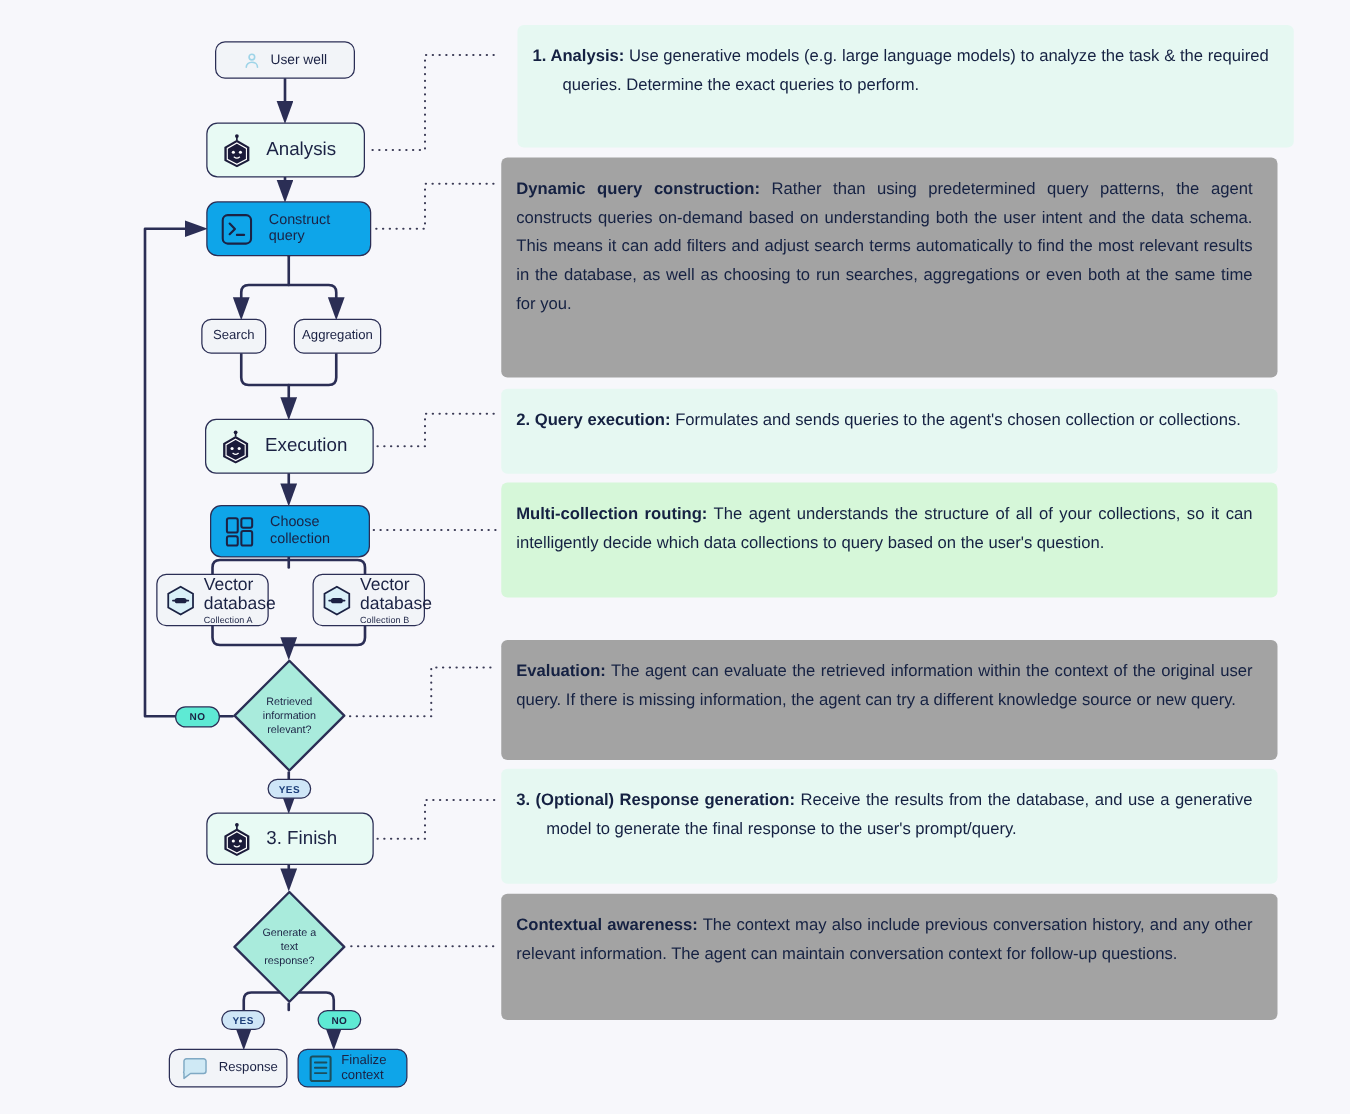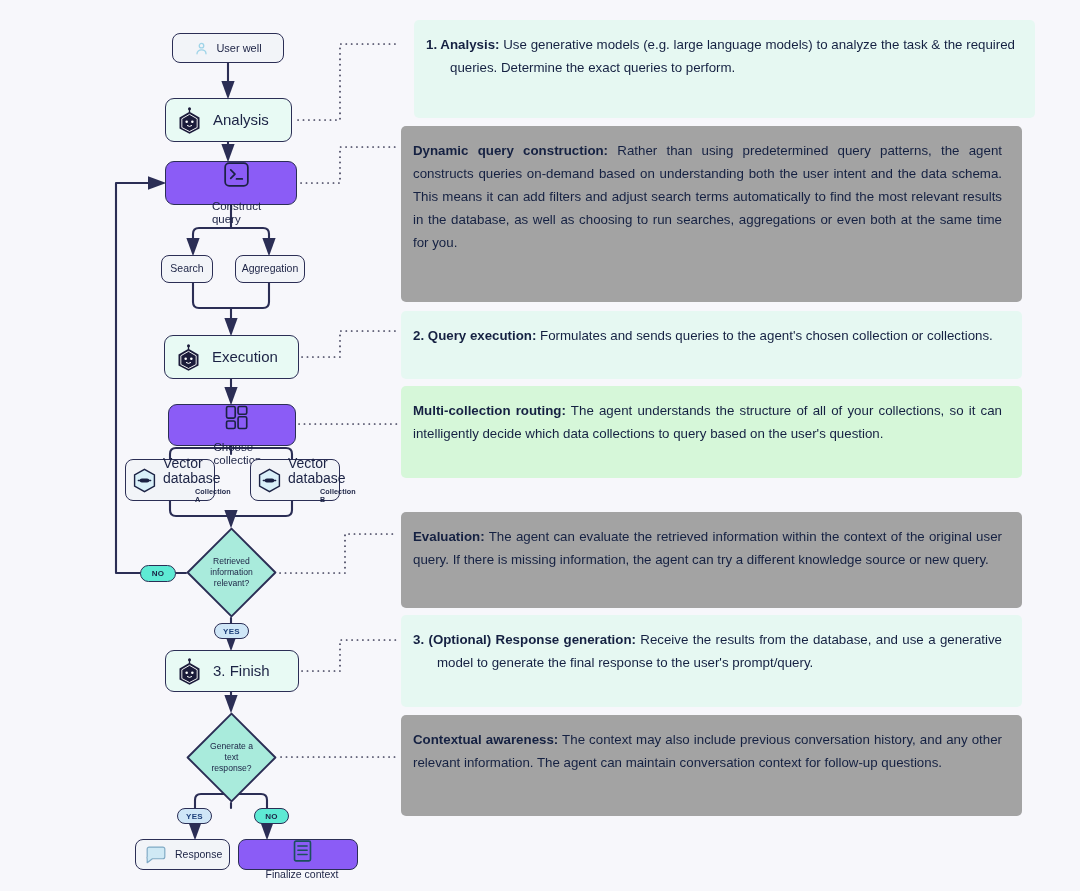--- a/index.html
+++ b/index.html
@@ -24,38 +24,38 @@
     border-radius:9px;
     display:flex;align-items:center;
     background:#f2f4f8;
     color:#1b2244;
   }
   .node .ico{flex:0 0 auto;display:flex;align-items:center;justify-content:center;}
   .node .lbl{line-height:1.14;}
 
   .n-plain{background:#f2f4f8;}
   .n-mint{background:#e8faf4;}
-  .n-teal{background:#8b5cf6;flex-direction:column;}
+  .n-teal{background:#0ea5e9;}
 
   
   #n-userquery{left:172px;top:33px;width:112px;height:30px;border-radius:8px;
      justify-content:center;gap:7px;font-size:11px;}
   #n-analysis{left:165px;top:98px;width:127px;height:44px;padding-left:11px;gap:11px;font-size:15px;}
   #n-construct{left:165px;top:161px;width:132px;height:44px;padding-left:11px;gap:13px;font-size:11.5px;}
   #n-search{left:161px;top:255px;width:52px;height:28px;justify-content:center;font-size:10.5px;border-radius:8px;}
   #n-aggregation{left:235px;top:255px;width:70px;height:28px;justify-content:center;font-size:10.5px;border-radius:8px;}
   #n-execution{left:164px;top:335px;width:135px;height:44px;padding-left:11px;gap:11px;font-size:15px;}
   #n-choose{left:168px;top:404px;width:128px;height:42px;padding-left:11px;gap:11px;font-size:11.5px;}
   #n-vdbA{left:125px;top:459px;width:90px;height:42px;padding-left:7px;gap:7px;font-size:9px;border-radius:8px;}
   #n-vdbB{left:250px;top:459px;width:90px;height:42px;padding-left:7px;gap:7px;font-size:9px;border-radius:8px;}
   #n-finish{left:165px;top:650px;width:134px;height:42px;padding-left:11px;gap:11px;font-size:15px;}
   #n-response{left:135px;top:839px;width:95px;height:31px;padding-left:9px;gap:8px;font-size:10.5px;border-radius:8px;}
-  #n-finalize{left:238px;top:839px;width:120px;height:31px;padding-left:8px;gap:7px;font-size:10.5px;border-radius:8px;}
-
-  .vdb-sub{font-size:7.2px;font-weight:bold;letter-spacing:.1px;margin-top:1px;color:#1b2244;margin-left:32px;}
+  #n-finalize{left:238px;top:839px;width:88px;height:31px;padding-left:8px;gap:7px;font-size:10.5px;border-radius:8px;}
+
+  .vdb-sub{font-size:7.2px;font-weight:normal;letter-spacing:.1px;margin-top:1px;color:#1b2244;}
   .vdb-main{font-size:14px;line-height:1.12;text-align:right;}
 
   
   .diamond{position:absolute;}
   .diamond .dtext{
     position:absolute;left:0;top:0;width:100%;height:100%;
     display:flex;align-items:center;justify-content:center;text-align:center;
     font-size:8.6px;line-height:1.3;color:#1b2244;
   }
   #d-relevant{left:186px;top:527px;width:91px;height:91px;}

